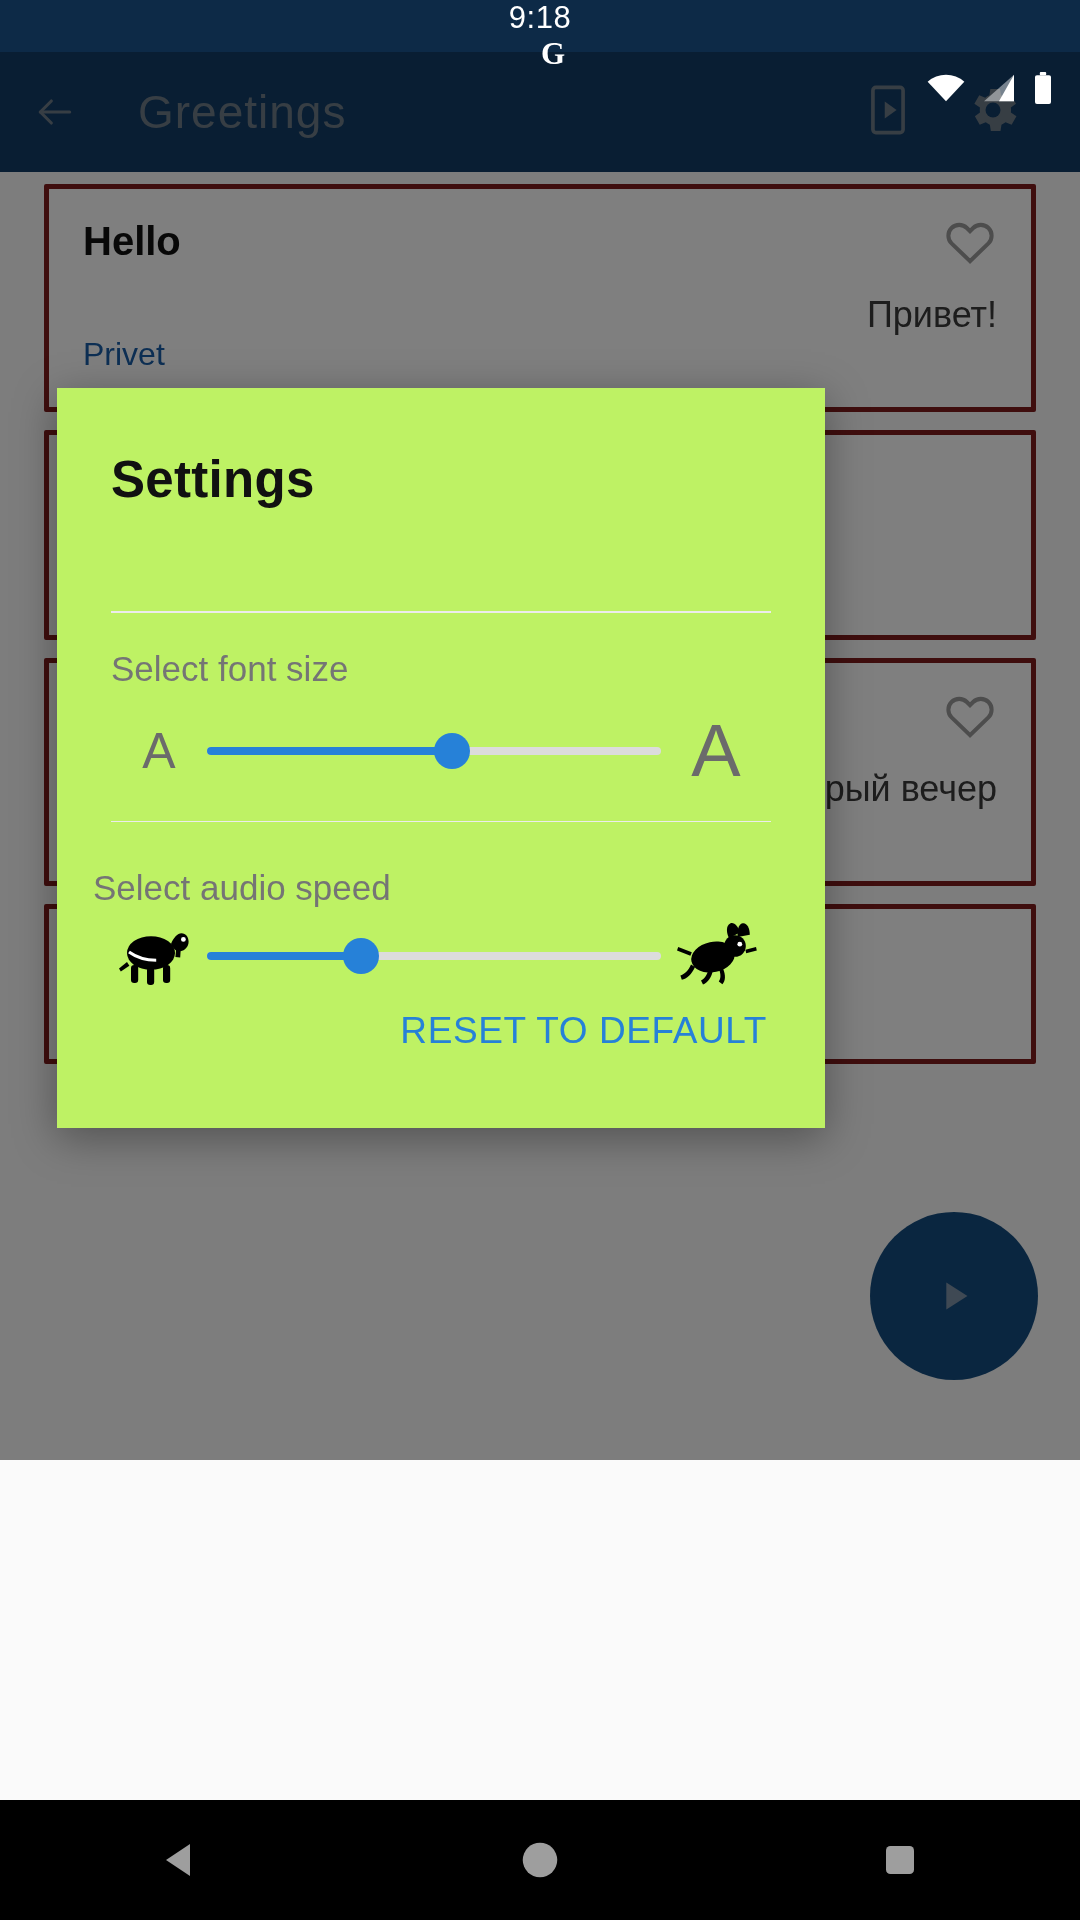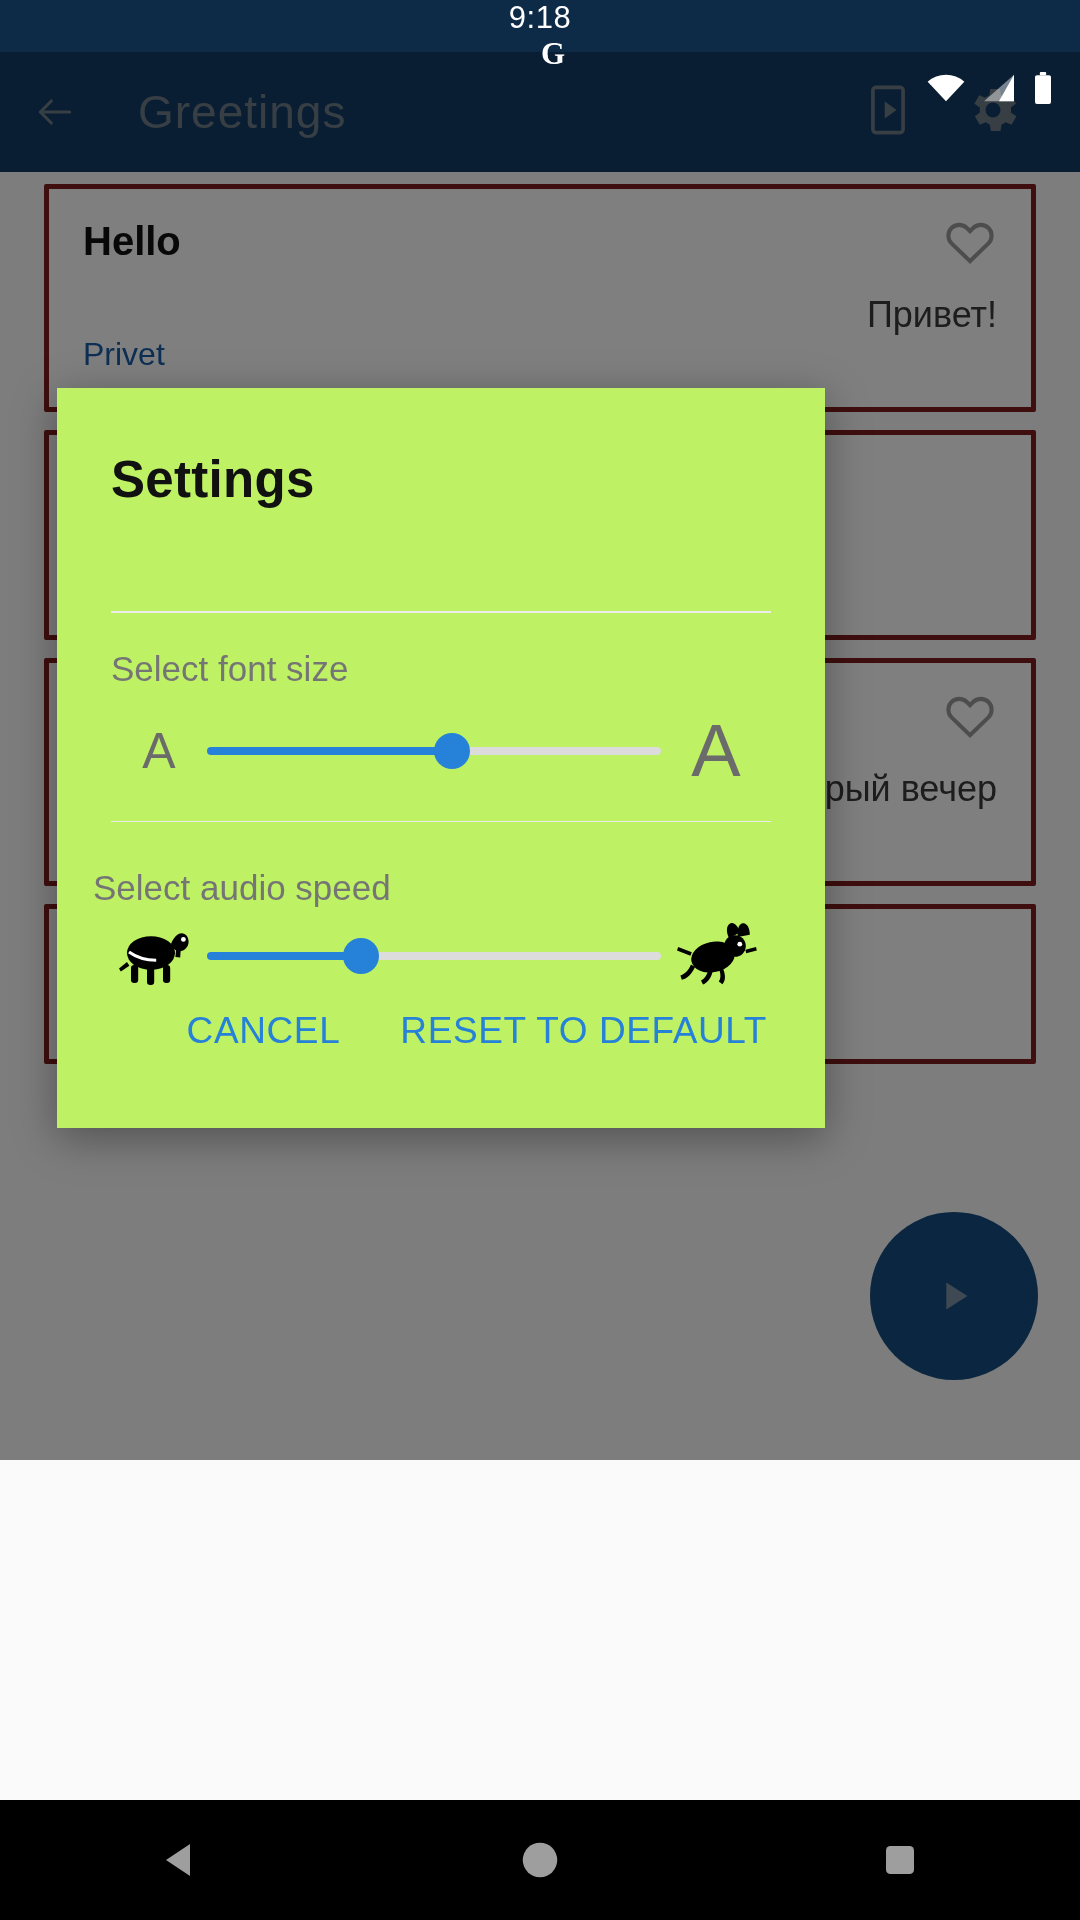--- a/index.html
+++ b/index.html
@@ -263,21 +263,20 @@
           <path d="M36.2 13.4 41.5 12l.4 1.8-5.3 1.3z"></path>
           <path d="M11 22c-1.5 3.5-4.2 6-6.6 6.4l-.7-2.1c2-.6 4.2-2.7 5.3-5.5z"></path>
           <path d="M20 23.5c-.6 3.6-2.6 6.4-5 7.3l-1-2c1.8-.9 3.4-3.2 3.8-6z"></path>
           <path d="M25 22.8c1.4 3.2 1.3 6.3-.3 7.8l-1.8-1.4c1-1.2 1.1-3.5.2-5.8z"></path>
           <path d="M9.4 14.6 2.6 12l-.6 1.8 6.7 2.6z"></path>
         </svg>
       </div>
     </div>
 
     <div id="dialog-buttons">
-      <button class="dialog-btn">CANCEL</button>
       <button class="dialog-btn">RESET TO DEFAULT</button>
     </div>
 
   </div>
 
   <div id="navbar">
     <span class="nav-btn">
       <svg width="48" height="48" viewBox="0 0 24 24" fill="#9e9e9e">
           <path d="M17 4v16L5 12z"></path>
         </svg>

